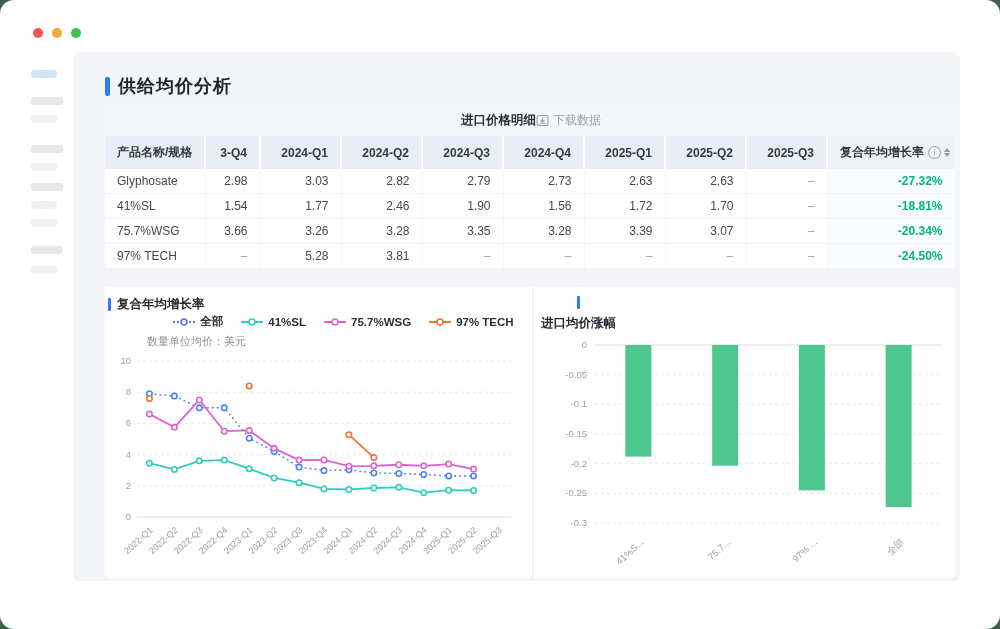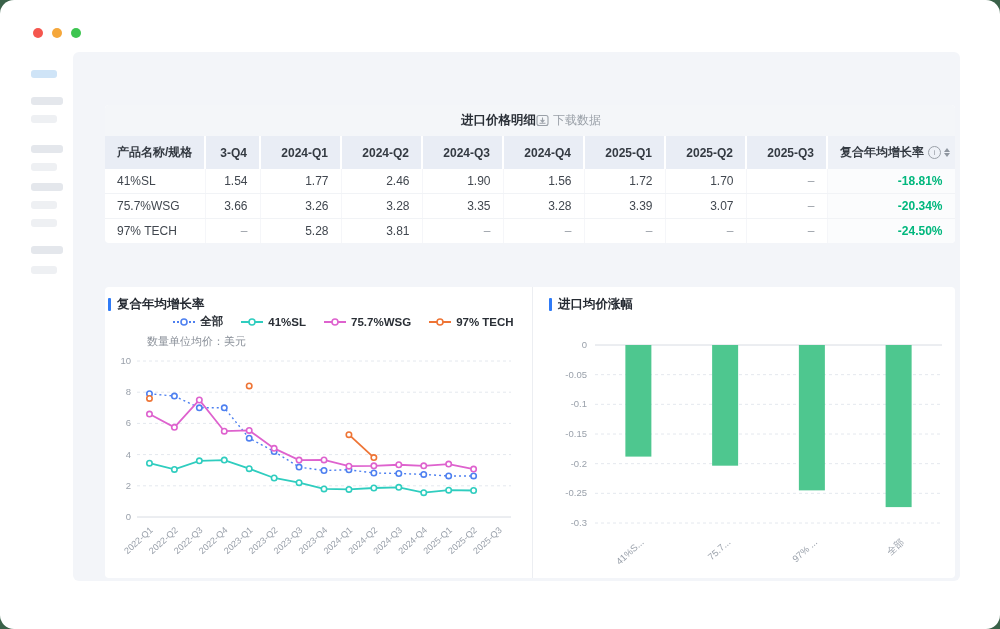--- a/index.html
+++ b/index.html
@@ -45,21 +45,21 @@
   .sorter i{display:block;width:0;height:0;border-left:3.5px solid transparent;border-right:3.5px solid transparent;}
   .sorter .up{border-bottom:4px solid #8f96a0;}
   .sorter .dn{border-top:4px solid #8f96a0;}
 
   
   .charts-card{position:absolute;left:32px;top:235px;width:850px;height:291px;background:#ffffff;border-radius:4px;display:flex;}
   .chart-half{position:relative;height:100%;}
   .chart-half.left{width:427px;}
   .chart-half.right{width:422px;border-left:1px solid #eceef2;}
   .chart-title-row{position:absolute;left:3px;top:9px;display:flex;align-items:center;gap:6px;}
-  .chart-half.right .chart-title-row{left:16px;}
+  .chart-half.right .chart-title-row{left:8px;flex-direction:column;}
   .c-bar{width:3px;height:13px;border-radius:1px;background:#2f7bf7;}
   .chart-title{font-size:12.5px;font-weight:bold;color:#262b33;}
   .legend{position:absolute;top:27px;left:0;width:100%;display:flex;justify-content:center;gap:18px;margin-left:25px;}
   .legend-item{display:flex;align-items:center;gap:5px;cursor:pointer;}
   .legend-label{font-size:11.5px;font-weight:bold;color:#2a2f36;}
   .unit-label{position:absolute;left:42px;top:47px;font-size:11px;color:#8a9099;}
   .plot-wrap{position:absolute;}
 </style>
 </head>
 <body>
@@ -81,20 +81,24 @@
       <div class="sk narrow" style="margin-bottom:12px;"></div>
       <div class="sk wide" style="margin-bottom:10px;"></div>
       <div class="sk narrow" style="margin-bottom:10px;"></div>
       <div class="sk narrow" style="margin-bottom:19px;"></div>
       <div class="sk wide" style="margin-bottom:12px;"></div>
       <div class="sk narrow"></div>
     </div>
 
     <div class="panel">
 
+      <div class="page-title-row">
+        <span class="title-bar"></span>
+        <span class="page-title">供给均价分析</span>
+      </div>
 
       <div class="table-card">
         <div class="card-head">
           <span class="card-title">进口价格明细</span>
           <button class="dl-btn">
             <svg width="13" height="13" viewBox="0 0 13 13">
               <rect x="1" y="1.5" width="11" height="10" rx="2" fill="none" stroke="#9aa0a8" stroke-width="1.1"></rect>
               <path d="M6.5 3.5 v4 M4.6 6 l1.9 1.9 1.9-1.9 M3.5 9.3 h6" stroke="#9aa0a8" stroke-width="1.1" fill="none"></path>
             </svg>
             <span>下载数据</span>
@@ -127,20 +131,32 @@
                 <th class="cagr-h"><span>复合年均增长率</span><span class="th-icons">
                     <span class="info-i">i</span>
                     <span class="sorter">
                       <i class="up"></i>
                       <i class="dn"></i>
                     </span>
                   </span></th>
               </tr>
             </thead>
           <tbody id="price-body">
+              <tr>
+                <td>Glyphosate</td>
+                <td>2.98</td>
+                <td>3.03</td>
+                <td>2.82</td>
+                <td>2.79</td>
+                <td>2.73</td>
+                <td>2.63</td>
+                <td>2.63</td>
+                <td style="color: rgb(154, 160, 168);">–</td>
+                <td class="cagr-c" style="color: rgb(0, 183, 125);">-27.32%</td>
+              </tr>
               <tr>
                 <td>41%SL</td>
                 <td>1.54</td>
                 <td>1.77</td>
                 <td>2.46</td>
                 <td>1.90</td>
                 <td>1.56</td>
                 <td>1.72</td>
                 <td>1.70</td>
                 <td style="color: rgb(154, 160, 168);">–</td>

